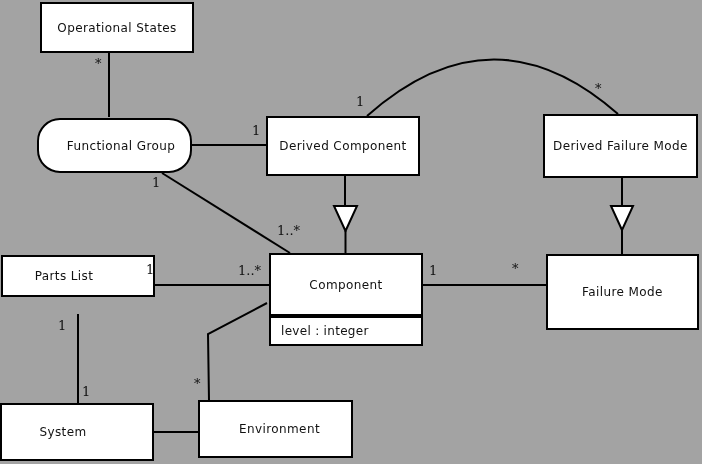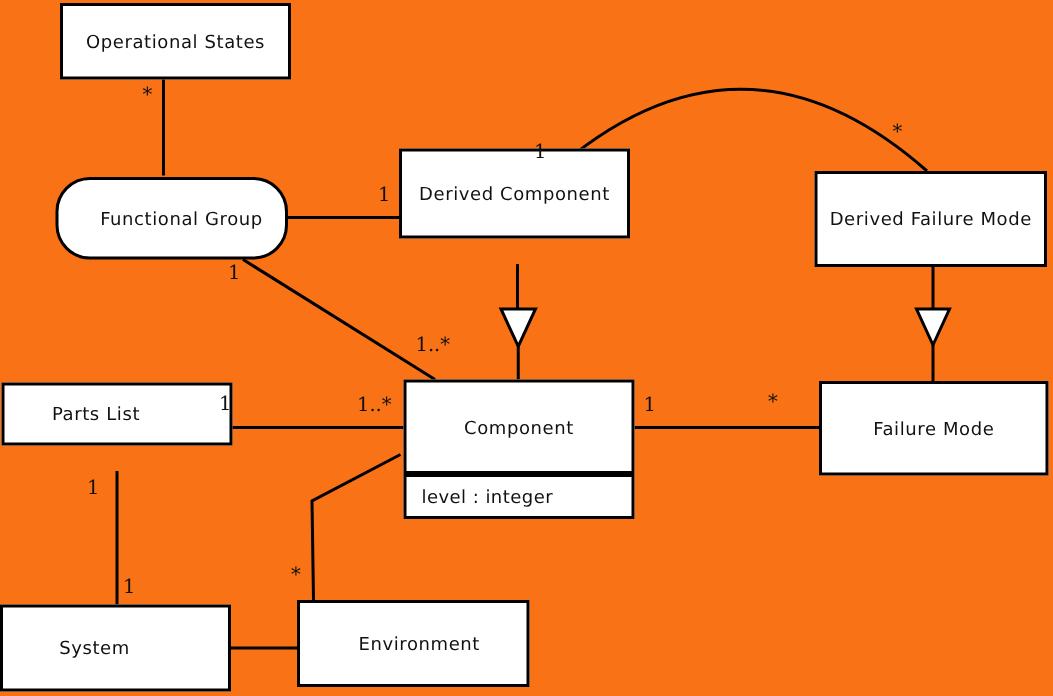--- a/index.html
+++ b/index.html
@@ -1,20 +1,20 @@
 <!DOCTYPE html>
 <html><head>
 <meta charset="utf-8">
 <style>
   html, body { margin: 0; padding: 0; background: #ffffff; }
   .canvas {
     position: relative;
     width: 702px;
     height: 464px;
-    background: #f97316;
+    background: #a3a3a3;
     font-family: "DejaVu Sans", sans-serif;
     overflow: hidden;
   }
   svg.connectors {
     position: absolute;
     left: 0; top: 0;
     width: 702px; height: 464px;
   }
   svg.connectors line, svg.connectors path, svg.connectors polyline {
     stroke: #000000;
@@ -88,30 +88,30 @@
       <line x1="622" y1="178" x2="622" y2="206"></line>
       <polygon points="611,206 633,206 622,230"></polygon>
       <line x1="622" y1="230" x2="622" y2="254"></line>
     </g>
   </svg>
 
   <div class="cls" style="left:40px;  top:2px;   width:154px; height:51px;">Operational States</div>
 
   <div class="cls" style="left:37px;  top:118px; width:155px; height:55px; padding-left:13px;border-radius:23px;">Functional Group</div>
 
-  <div class="cls" style="left:266px; top:99px; width:154px; height:60px;">Derived Component</div>
+  <div class="cls" style="left:266px; top:116px; width:154px; height:60px;">Derived Component</div>
 
   <div class="cls" style="left:543px; top:114px; width:155px; height:64px;">Derived Failure Mode</div>
 
   <div class="cls" style="left:1px;   top:255px; width:154px; height:42px; padding-right:28px;">Parts List</div>
 
   <div class="cls" style="left:269px; top:253px; width:154px; height:63px;">Component</div>
   <div class="cls attr" style="left:269px; top:316px; width:154px; height:30px;">level : integer</div>
 
-  <div class="cls" style="left:546px; top:254px; width:153px; height:63px;">Failure Mode</div>
+  <div class="cls" style="left:546px; top:254px; width:153px; height:76px;">Failure Mode</div>
 
   <div class="cls" style="left:0px;   top:403px; width:154px; height:58px; padding-right:28px;">System</div>
 
   <div class="cls" style="left:198px; top:400px; width:155px; height:58px; padding-left:8px;">Environment</div>
 
   <span class="mult" style="left:95px;  top:57px;">*</span>
   <span class="mult" style="left:252px; top:124px;">1</span>
   <span class="mult" style="left:356px; top:95px;">1</span>
   <span class="mult" style="left:595px; top:82px;">*</span>
   <span class="mult" style="left:152px; top:176px;">1</span>

